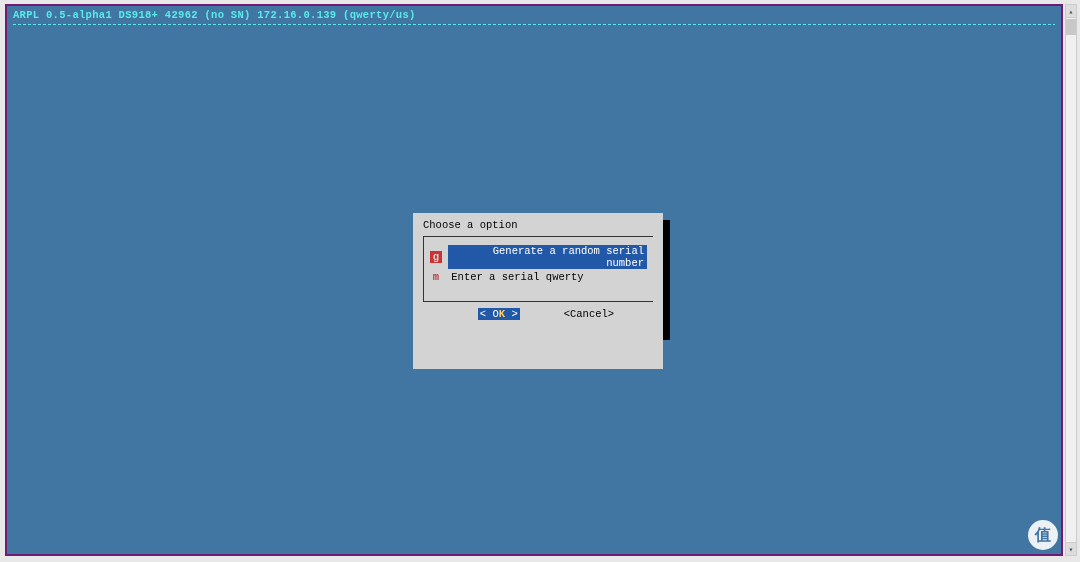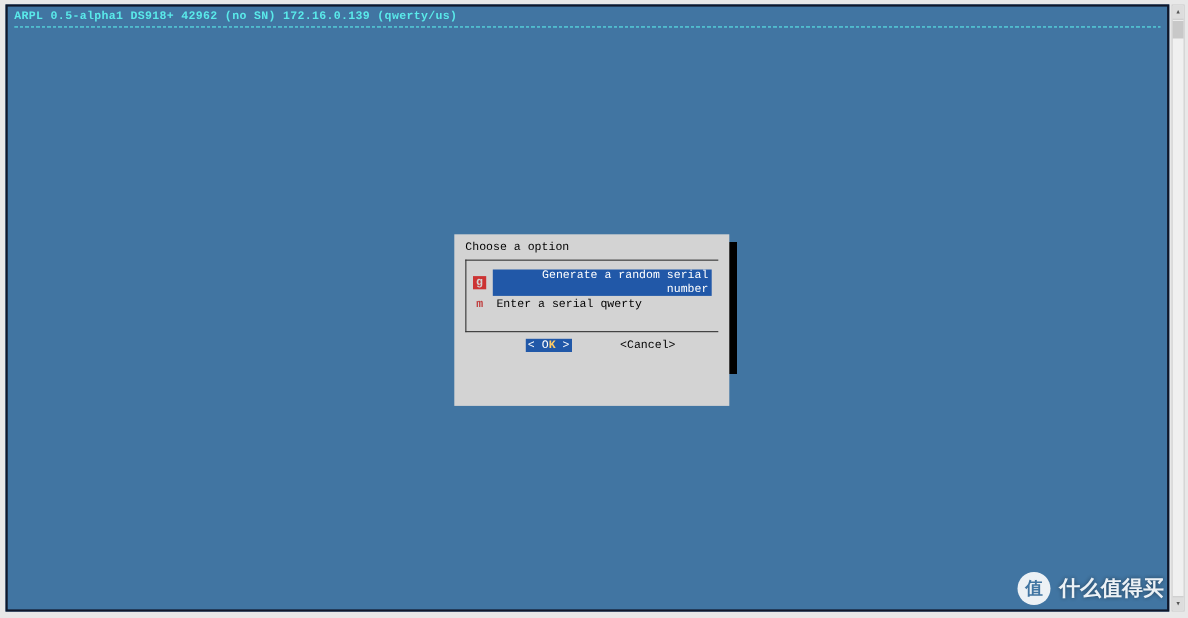--- a/index.html
+++ b/index.html
@@ -16,21 +16,21 @@
       position: relative;
       overflow: hidden;
     }
     .terminal {
       position: absolute;
       top: 4px;
       left: 5px;
       right: 17px;
       bottom: 6px;
       background: #4175a2;
-      border: 2px solid #0f172a;
+      border: 2px solid #701a75;
     }
     .header-line {
       color: #5aeaea;
       padding: 3px 6px 2px 6px;
       font-weight: bold;
       font-size: 10.5px;
       letter-spacing: 0.3px;
     }
     .divider {
       height: 1px;
@@ -204,14 +204,13 @@
 </div>
 
 <div class="scrollbar">
   <div class="scroll-arrow">▴</div>
   <div class="scroll-thumb"></div>
   <div class="scroll-arrow down">▾</div>
 </div>
 
 <div class="watermark">
   <div class="watermark-badge">值</div>
-  <div class="watermark-text">什么值得买</div>
 </div>
 
 </body></html>

